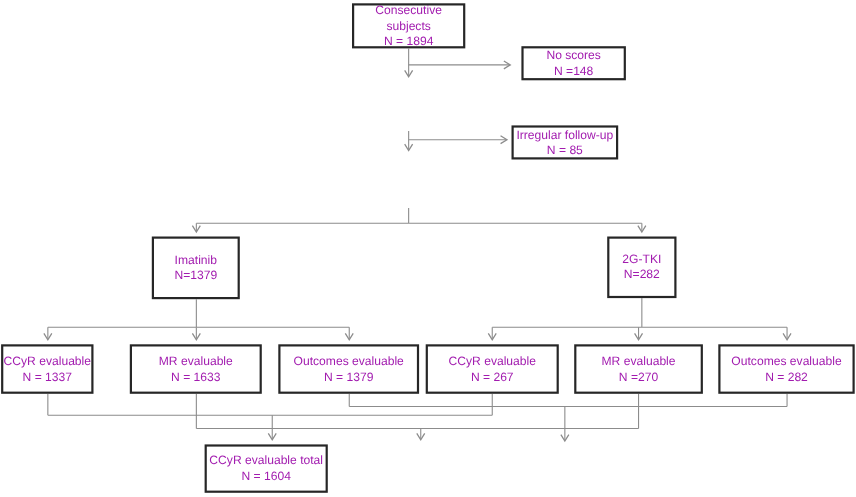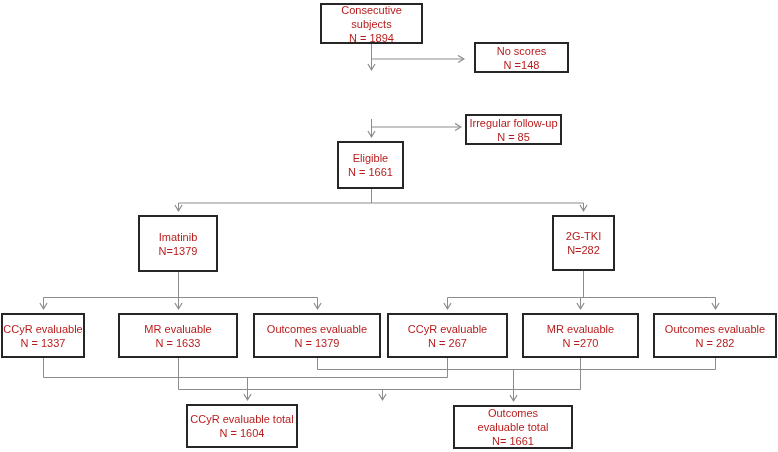--- a/index.html
+++ b/index.html
@@ -6,21 +6,21 @@
     margin: 0;
     padding: 0;
     background: #ffffff;
   }
   #canvas {
     position: relative;
     width: 778px;
     height: 452px;
     background: #ffffff;
     font-family: "Liberation Sans", "DejaVu Sans", sans-serif;
-    color: #b91c1c;
+    color: #a21caf;
     overflow: hidden;
   }
   #connectors {
     position: absolute;
     left: 0;
     top: 0;
     pointer-events: none;
   }
   .node {
     position: absolute;
@@ -89,24 +89,20 @@
     <span class="ln">No scores</span>
     <span class="ln">N =148</span>
   </div>
 
 
   <div class="node" style="left:465px;top:114px;width:97px;height:31px">
     <span class="ln">Irregular follow-up</span>
     <span class="ln">N = 85</span>
   </div>
 
-  <div class="node" style="left:337px;top:141px;width:67px;height:48px">
-    <span class="ln">Eligible</span>
-    <span class="ln">N = 1661</span>
-  </div>
 
   <div class="node" style="left:138px;top:215px;width:80px;height:57px">
     <span class="ln">Imatinib</span>
     <span class="ln">N=1379</span>
   </div>
 
   <div class="node" style="left:552px;top:215px;width:63px;height:56px">
     <span class="ln">2G-TKI</span>
     <span class="ln">N=282</span>
   </div>
@@ -140,19 +136,14 @@
     <span class="ln">Outcomes evaluable</span>
     <span class="ln">N = 282</span>
   </div>
 
   <div class="node" style="left:186px;top:404px;width:112px;height:44px">
     <span class="ln">CCyR evaluable total</span>
     <span class="ln">N = 1604</span>
   </div>
 
 
-  <div class="node" style="left:453px;top:405px;width:120px;height:44px">
-    <span class="ln">Outcomes</span>
-    <span class="ln">evaluable total</span>
-    <span class="ln">N= 1661</span>
-  </div>
 
 </div>
 
 </body></html>

